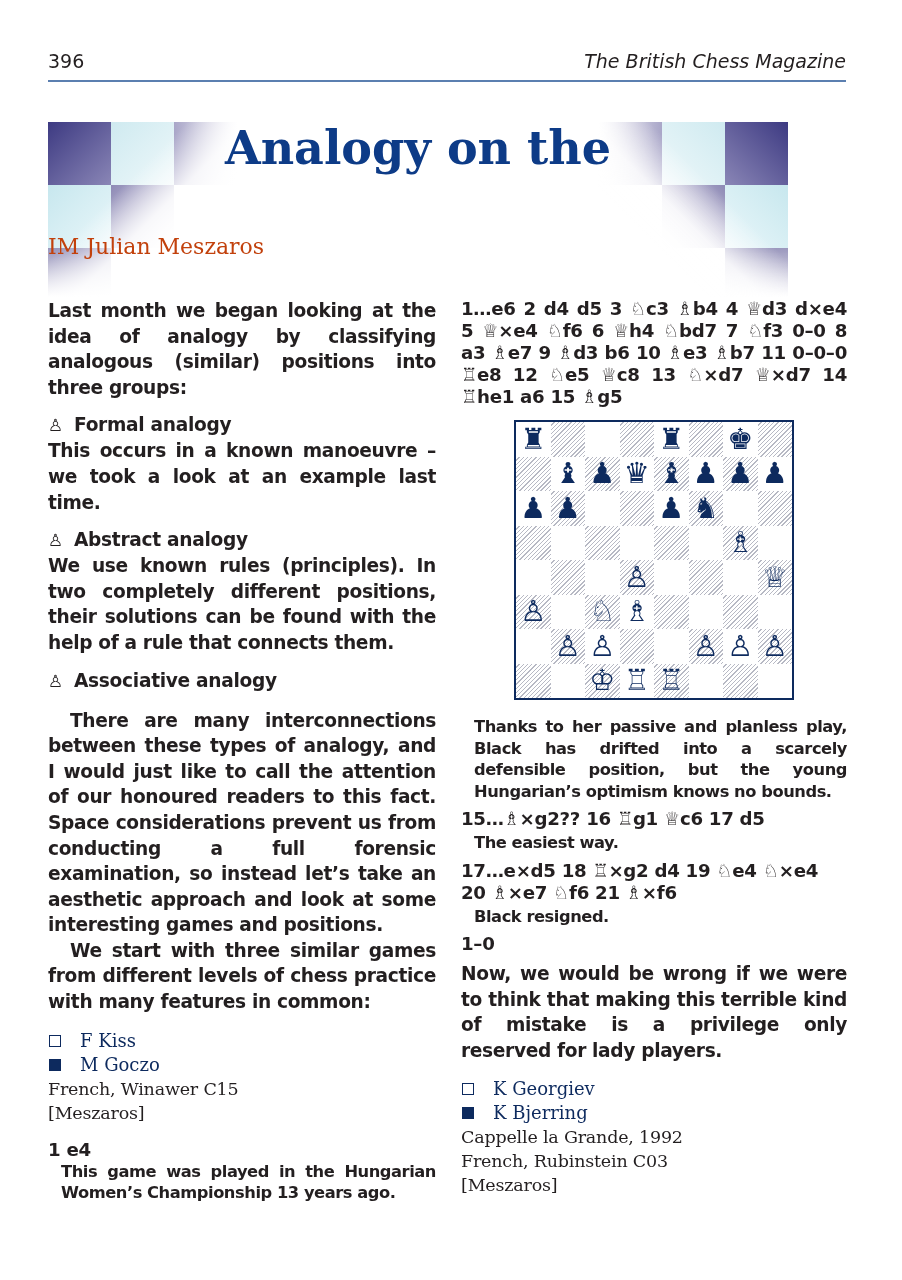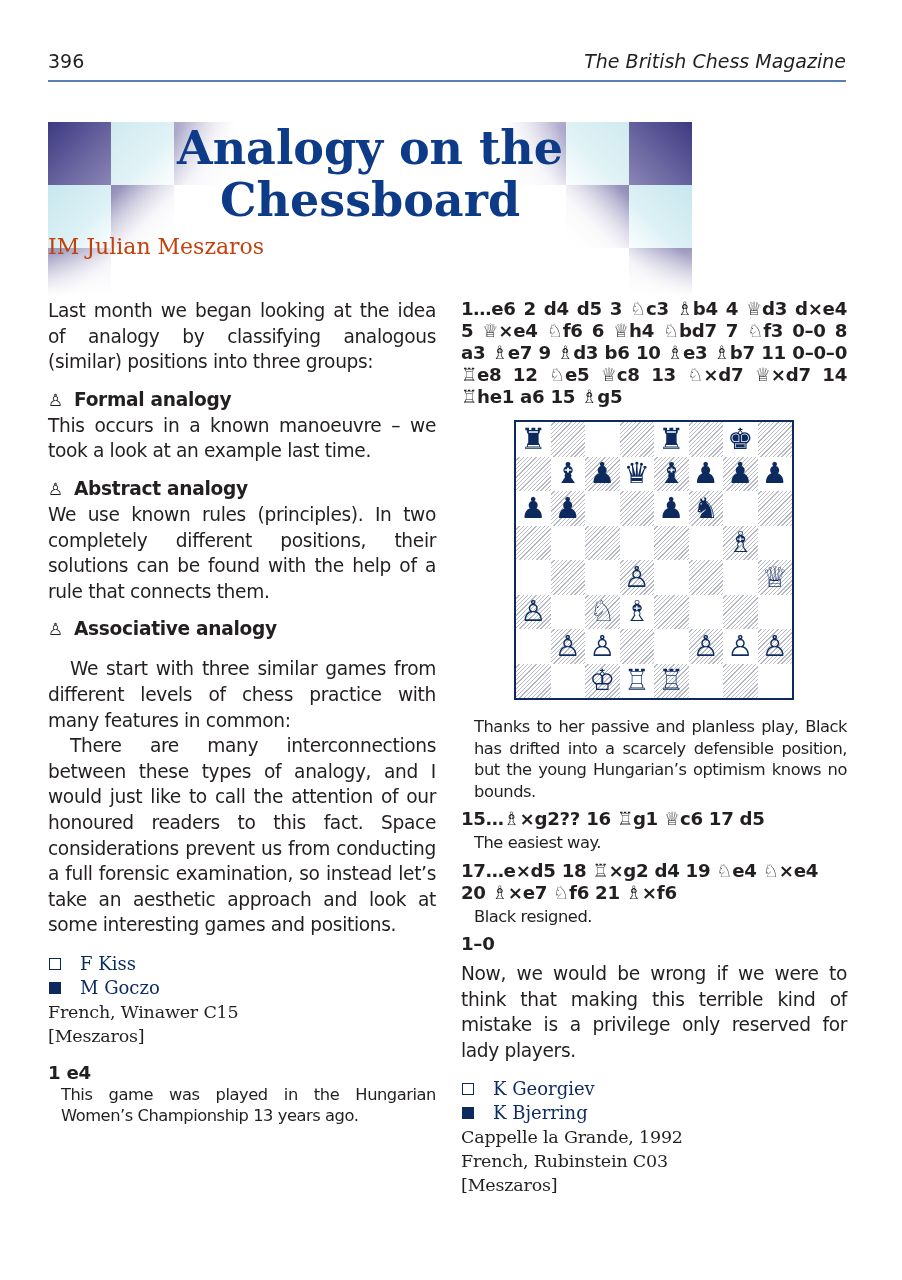--- a/index.html
+++ b/index.html
@@ -6,21 +6,21 @@
   body { width: 902px; height: 1280px; position: relative; overflow: hidden;
          font-family: "DejaVu Sans", sans-serif; color: #231f20; }
 
   .running-head { position: absolute; left: 48px; top: 50px; width: 798px; height: 30px; }
   .page-num { position: absolute; left: 0; top: 0; font-size: 19px; color: #231f20; }
   .mag-title { position: absolute; left: 0; right: 0; top: 0; text-align: right;
                font-size: 19px; font-style: italic; color: #231f20; }
   .head-rule { position: absolute; left: 48px; top: 80px; width: 798px; height: 2px; background: #5b7fb0; }
 
   
-  .banner { position: absolute; left: 48px; top: 122px; width: 644px; height: 175px; }
+  .banner { position: absolute; left: 48px; top: 122px; width: 740px; height: 175px; }
   .deco { position: absolute; top: 0; width: 190px; height: 175px; overflow: hidden; }
   .deco.left { left: 0; }
   .deco.right { right: 0; transform: scaleX(-1); }
   .deco .sq { position: absolute; width: 63px; height: 63px; }
   .deco .fade { position: absolute; left: 0; top: 0; width: 190px; height: 175px;
                 background: linear-gradient(135deg, rgba(255,255,255,0) 0%, rgba(255,255,255,0) 38%, rgba(255,255,255,0.85) 55%, #ffffff 70%); }
   .sq.d1 { left: 0; top: 0; background: linear-gradient(135deg, #3d3a82, #8a86b6); }
   .sq.l1 { left: 63px; top: 0; background: linear-gradient(135deg, #cfeaf0, #eef8fa); }
   .sq.d2 { left: 126px; top: 0; background: linear-gradient(90deg, #a9a6c8, rgba(255,255,255,0)); }
   .sq.l2 { left: 0; top: 63px; background: linear-gradient(135deg, #c7e7ee, #eaf7fa); }
@@ -31,21 +31,21 @@
            font-family: "DejaVu Serif", serif; font-weight: bold; color: #0d3b87;
            font-size: 46px; line-height: 52px; letter-spacing: 0px; }
   .author { position: absolute; left: 0; right: 0; top: 112px; text-align: left;
             font-family: "DejaVu Serif", serif; font-size: 22px; color: #c2410c; }
 
   
   .col { position: absolute; top: 298px; }
   .col.left { left: 48px; width: 388px; }
   .col.right { left: 461px; width: 386px; }
 
-  p { margin: 0; }
+  p { margin: 0; font-weight: bold; }
   .body { font-size: 18.6px; line-height: 25.6px; text-align: justify; letter-spacing: -0.35px; }
   .indent { text-indent: 22px; }
   .gap-s { height: 12px; }
   .gap-m { height: 14px; }
   .type-head { font-size: 18.6px; line-height: 26px; font-weight: bold; display: flex; align-items: baseline; letter-spacing: -0.3px; }
   .type-head .pawn { font-weight: normal; font-size: 17px; width: 26px; display: inline-block; color: #231f20; }
 
   .player { font-family: "DejaVu Serif", serif; font-size: 18px; line-height: 24px; color: #0d2a5e; display: flex; align-items: center; }
   .player .box { width: 12px; height: 12px; margin-right: 19px; margin-left: 1px; box-sizing: border-box; }
   .player .box.white { border: 1.3px solid #0d2a5e; background: #fff; }
@@ -89,21 +89,20 @@
     <div class="sq d1"></div>
       <div class="sq l1"></div>
       <div class="sq d2"></div>
     <div class="sq l2"></div>
       <div class="sq d3"></div>
       <div class="sq d4"></div>
     <div class="fade"></div>
   </div>
   <div class="title">
     <div>Analogy on the</div>
-    <div>Chessboard</div>
   </div>
   <div class="author">IM Julian Meszaros</div>
 </div>
 
 <div class="col left">
   <p class="body">Last month we began looking at the idea of analogy by classifying analogous (similar) positions into three groups:</p>
   <div class="gap-s"></div>
 
   <div>
     <div class="type-head">
@@ -124,22 +123,22 @@
   <div class="gap-s"></div>
 
   <div>
     <div class="type-head">
       <span class="pawn">♙</span>
       <span>Associative analogy</span>
     </div>
   </div>
   <div class="gap-m"></div>
 
+  <p class="body indent">There are many interconnections between these types of analogy, and I would just like to call the attention of our honoured readers to this fact. Space considerations prevent us from conducting a full forensic examination, so instead let’s take an aesthetic approach and look at some interesting games and positions.</p>
   <p class="body indent">We start with three similar games from different levels of chess practice with many features in common:</p>
-  <p class="body indent">There are many interconnections between these types of analogy, and I would just like to call the attention of our honoured readers to this fact. Space considerations prevent us from conducting a full forensic examination, so instead let’s take an aesthetic approach and look at some interesting games and positions.</p>
   <div class="gap-m"></div>
 
   <div>
     <div class="player">
       <span class="box white"></span>
       <span>F Kiss</span>
     </div>
     <div class="player">
       <span class="box black"></span>
       <span>M Goczo</span>

